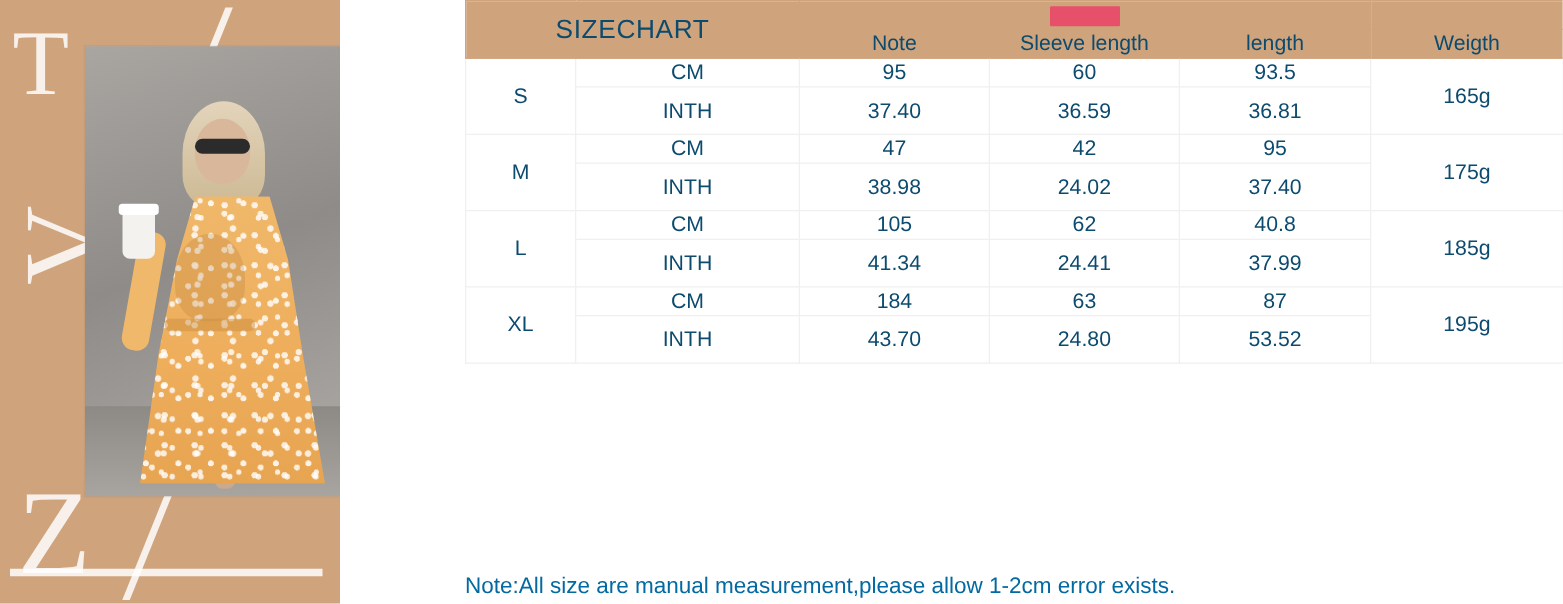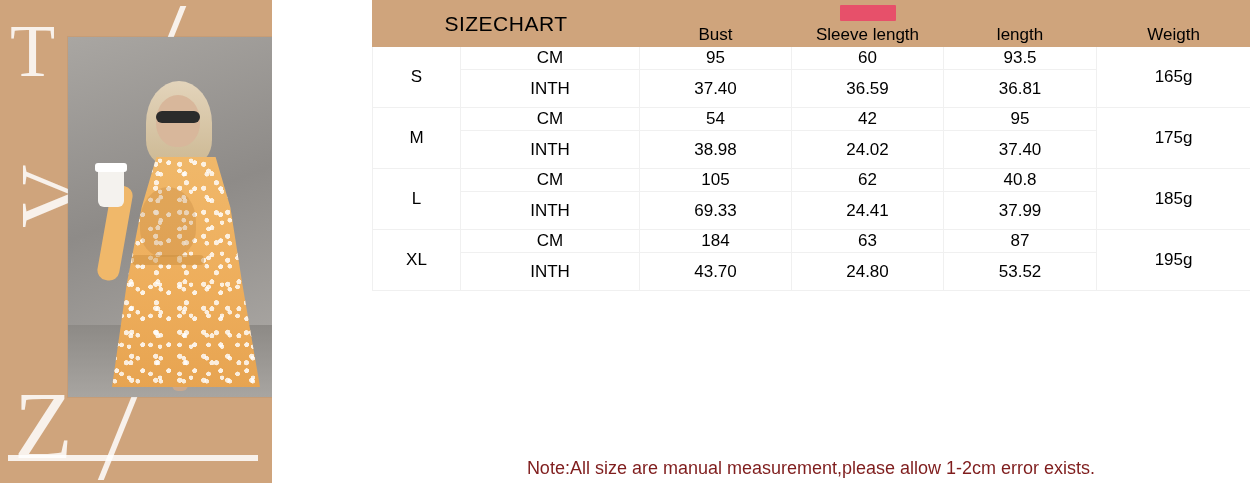--- a/index.html
+++ b/index.html
@@ -181,21 +181,21 @@
   table#size-table {
     border-collapse: collapse;
     width: 878px;
     table-layout: fixed;
     font-family: "Liberation Sans", sans-serif;
   }
   table#size-table td {
     border: 1px solid #f0f0f0;
     text-align: center;
     vertical-align: middle;
-    color: #000000;
+    color: #0c4a6e;
     font-size: 17px;
   }
   .hdr {
     background: #cfa47c;
     color: #ffffff;
     border: 1px solid #cfa47c !important;
     font-size: 19px;
   }
   .hdr-blank {
     background: #cfa47c;
@@ -213,23 +213,22 @@
     border-radius: 1px;
   }
   .size-cell { font-size: 20px; color: #333; }
   .unit-cell { font-size: 17px; color: #3a3a3a; }
   .wt-cell  { font-size: 17px; color: #3a3a3a; margin-left: 22px; }
 
   #note {
     position: absolute;
     left: 372px; bottom: 4px;
     width: 878px;
-    text-align: center;
     font-size: 18px;
-    color: #7f1d1d;
+    color: #0369a1;
     font-family: "Liberation Sans", sans-serif;
   }
 </style>
 </head>
 <body>
 
 <div id="page">
 
   <div id="left-panel">
     <div class="wm wm-t">T</div>
@@ -272,21 +271,21 @@
           <td class="hdr hdr-blank" colspan="2" rowspan="2">
             <span class="hdr-title">SIZECHART</span>
           </td>
           <td class="hdr hdr-blank" colspan="3">
             <span class="redact"></span>
           </td>
           <td class="hdr hdr-blank"></td>
         </tr>
 
         <tr>
-          <td class="hdr">Bust</td>
+          <td class="hdr">Note</td>
           <td class="hdr">Sleeve length</td>
           <td class="hdr">length</td>
           <td class="hdr">Weigth</td>
         </tr>
 
         <tr>
           <td class="size-cell" rowspan="2" style="height:38px">S</td>
           <td class="unit-cell">CM</td>
           <td>95</td>
           <td>60</td>
@@ -296,21 +295,21 @@
         <tr>
           <td class="unit-cell" style="height:38px">INTH</td>
           <td>37.40</td>
           <td>36.59</td>
           <td>36.81</td>
         </tr>
 
         <tr>
           <td class="size-cell" rowspan="2" style="height:38px">M</td>
           <td class="unit-cell">CM</td>
-          <td>54</td>
+          <td>47</td>
           <td>42</td>
           <td>95</td>
           <td class="wt-cell" rowspan="2">175g</td>
         </tr>
         <tr>
           <td class="unit-cell" style="height:38px">INTH</td>
           <td>38.98</td>
           <td>24.02</td>
           <td>37.40</td>
         </tr>
@@ -318,21 +317,21 @@
         <tr>
           <td class="size-cell" rowspan="2" style="height:38px">L</td>
           <td class="unit-cell">CM</td>
           <td>105</td>
           <td>62</td>
           <td>40.8</td>
           <td class="wt-cell" rowspan="2">185g</td>
         </tr>
         <tr>
           <td class="unit-cell" style="height:38px">INTH</td>
-          <td>69.33</td>
+          <td>41.34</td>
           <td>24.41</td>
           <td>37.99</td>
         </tr>
 
         <tr>
           <td class="size-cell" rowspan="2" style="height:38px">XL</td>
           <td class="unit-cell">CM</td>
           <td>184</td>
           <td>63</td>
           <td>87</td>

